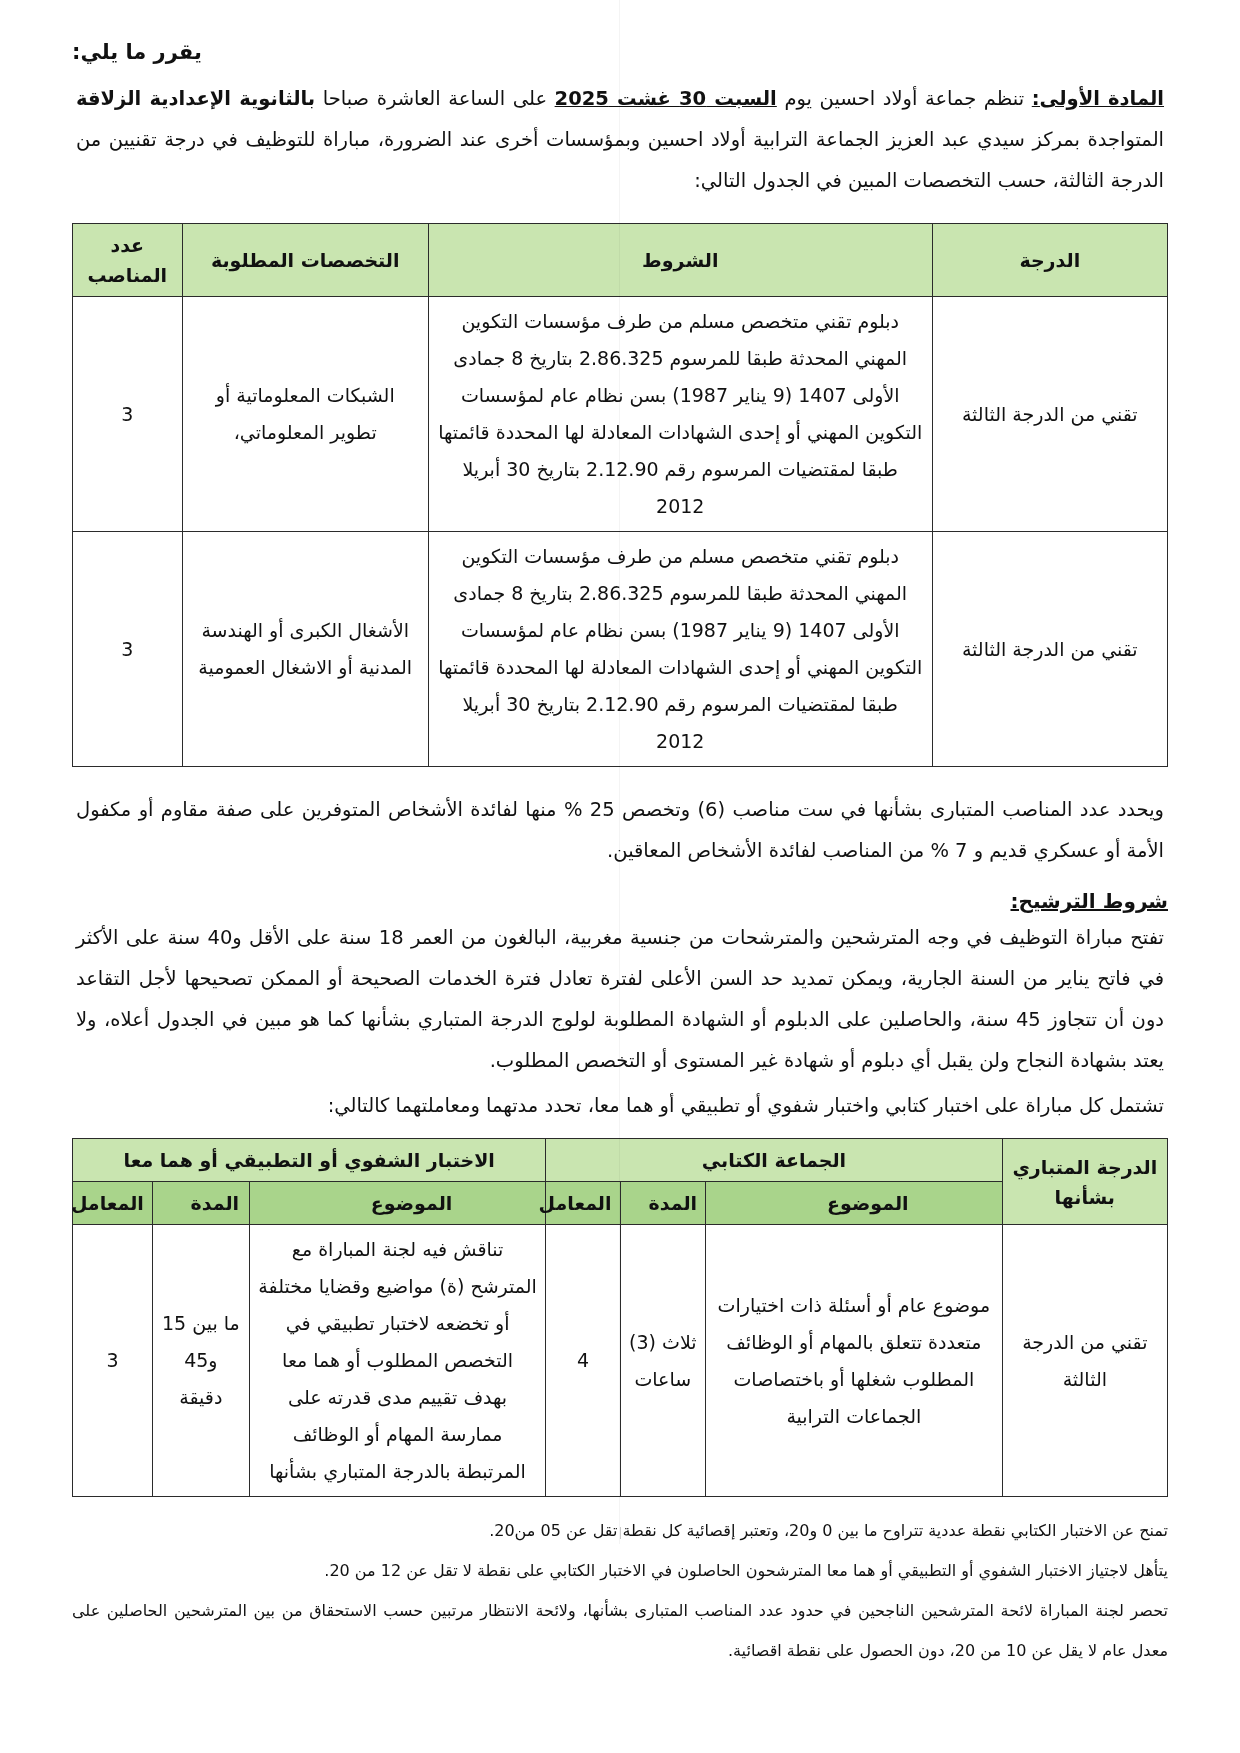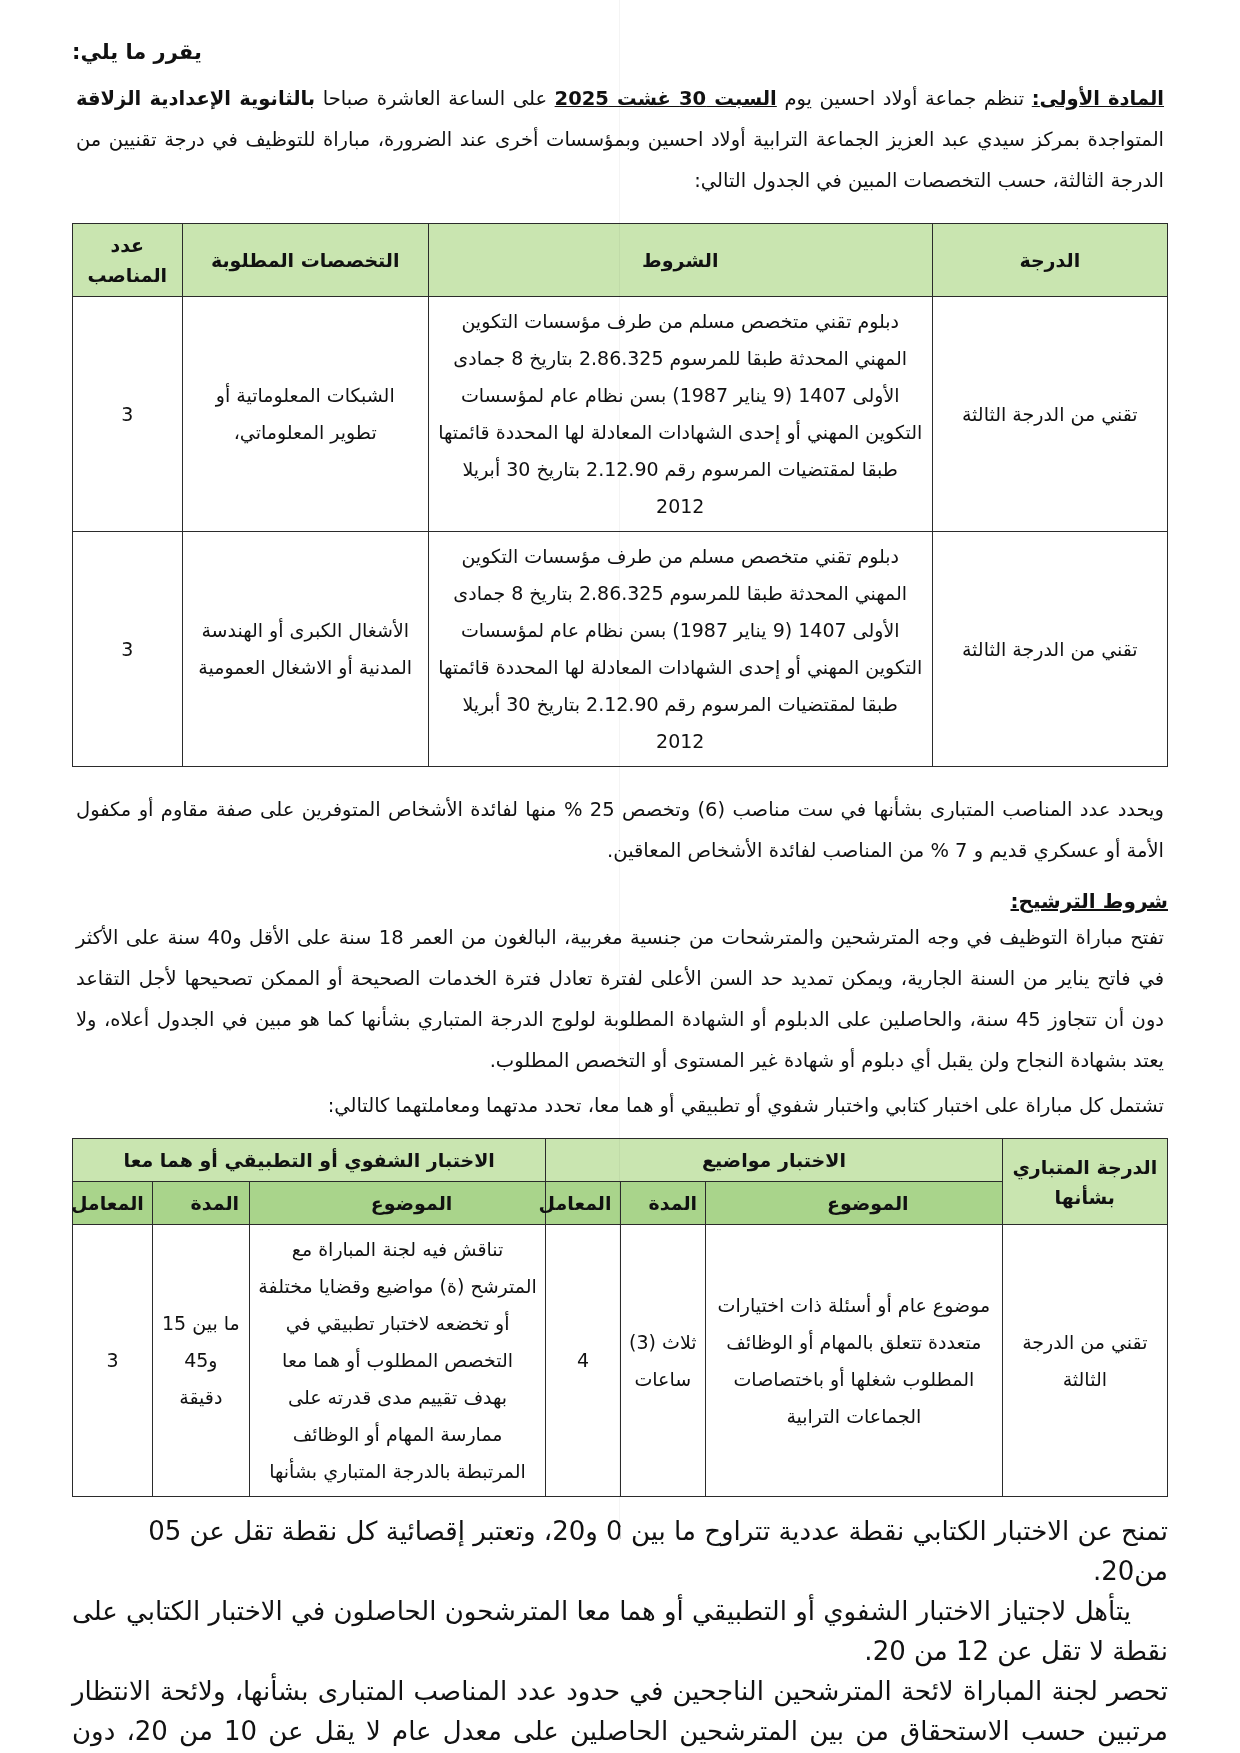--- a/index.html
+++ b/index.html
@@ -103,21 +103,21 @@
     padding: 6px 6px;
   }
   .t2 th {
     font-size: 18.5px;
     line-height: 28px;
     padding: 9px 6px;
   }
 
   
   .note {
-    font-size: 26px;
+    font-size: 16px;
     line-height: 40px;
     text-align: justify;
     text-align-last: right;
     margin: 0;
   }
 
   .footline {
     position: absolute;
     left: 0;
     right: 0;
@@ -206,21 +206,21 @@
       <col style="width:26%">
       <col style="width:7.5%">
       <col style="width:6.5%">
       <col style="width:26%">
       <col style="width:8.5%">
       <col style="width:7%">
     </colgroup>
     <thead>
       <tr>
         <th rowspan="2">الدرجة المتباري بشأنها</th>
-        <th colspan="3">الاختبار مواضيع</th>
+        <th colspan="3">الجماعة الكتابي</th>
         <th colspan="3">الاختبار الشفوي أو التطبيقي أو هما معا</th>
       </tr>
       <tr>
         <th class="darker">الموضوع</th>
         <th class="darker">المدة</th>
         <th class="darker">المعامل</th>
         <th class="darker">الموضوع</th>
         <th class="darker">المدة</th>
         <th class="darker">المعامل</th>
       </tr>

